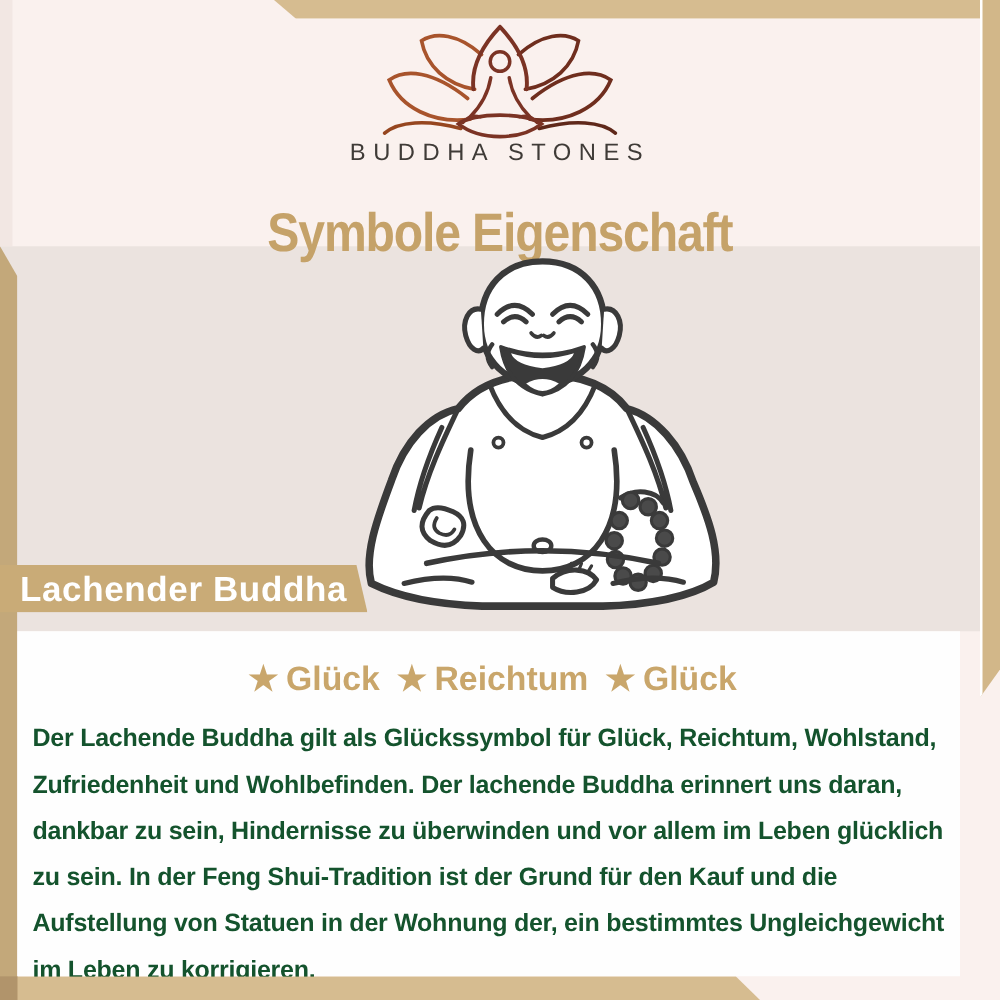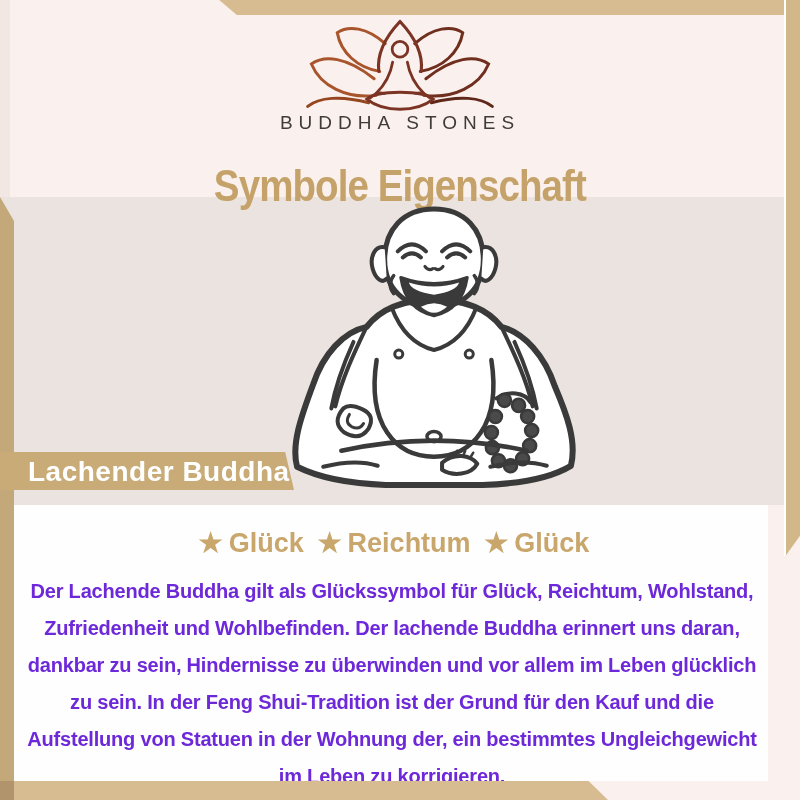--- a/index.html
+++ b/index.html
@@ -32,30 +32,30 @@
   .page-title{left:0;top:146px;width:800px;text-align:center;margin-top:17px;}
   .page-title span{display:inline-block;font-size:41px;font-weight:700;
     color:#c5a269;transform:scale(.94,1.06);letter-spacing:-1px;}
 
   
   .buddha-wrap{left:283px;top:200px;width:302px;height:294px;}
 
   
   .banner{left:0;top:452px;width:294px;height:38px;background:#c9ab77;
     clip-path:polygon(0 0,97% 0,100% 100%,0 100%);}
-  .banner span{display:block;padding-left:28px;line-height:39px;
+  .banner span{display:block;padding-left:16px;line-height:39px;
     font-size:28px;font-weight:700;color:#ffffff;letter-spacing:.5px;}
 
   
   .content-panel{left:14px;top:505px;width:754px;height:276px;background:#fefefe;}
   .traits-row{margin-top:22px;text-align:center;font-size:27px;font-weight:700;
     color:#c9a66b;letter-spacing:0px;}
   .traits-row .star{margin:0 6px;}
   .description{margin:14px 10px 0 12px;font-size:20px;font-weight:700;
-    color:#6d28d9;line-height:37px;letter-spacing:-0.2px;text-align:center;}
+    color:#14532d;line-height:37px;letter-spacing:-0.2px;text-align:left;}
 </style>
 </head>
 <body>
 
 <div class="abs left-pale-strip"></div>
 <div class="abs gray-area"></div>
 <div class="abs top-band"></div>
 <div class="abs right-strip"></div>
 
 <div class="abs logo-wrap">

